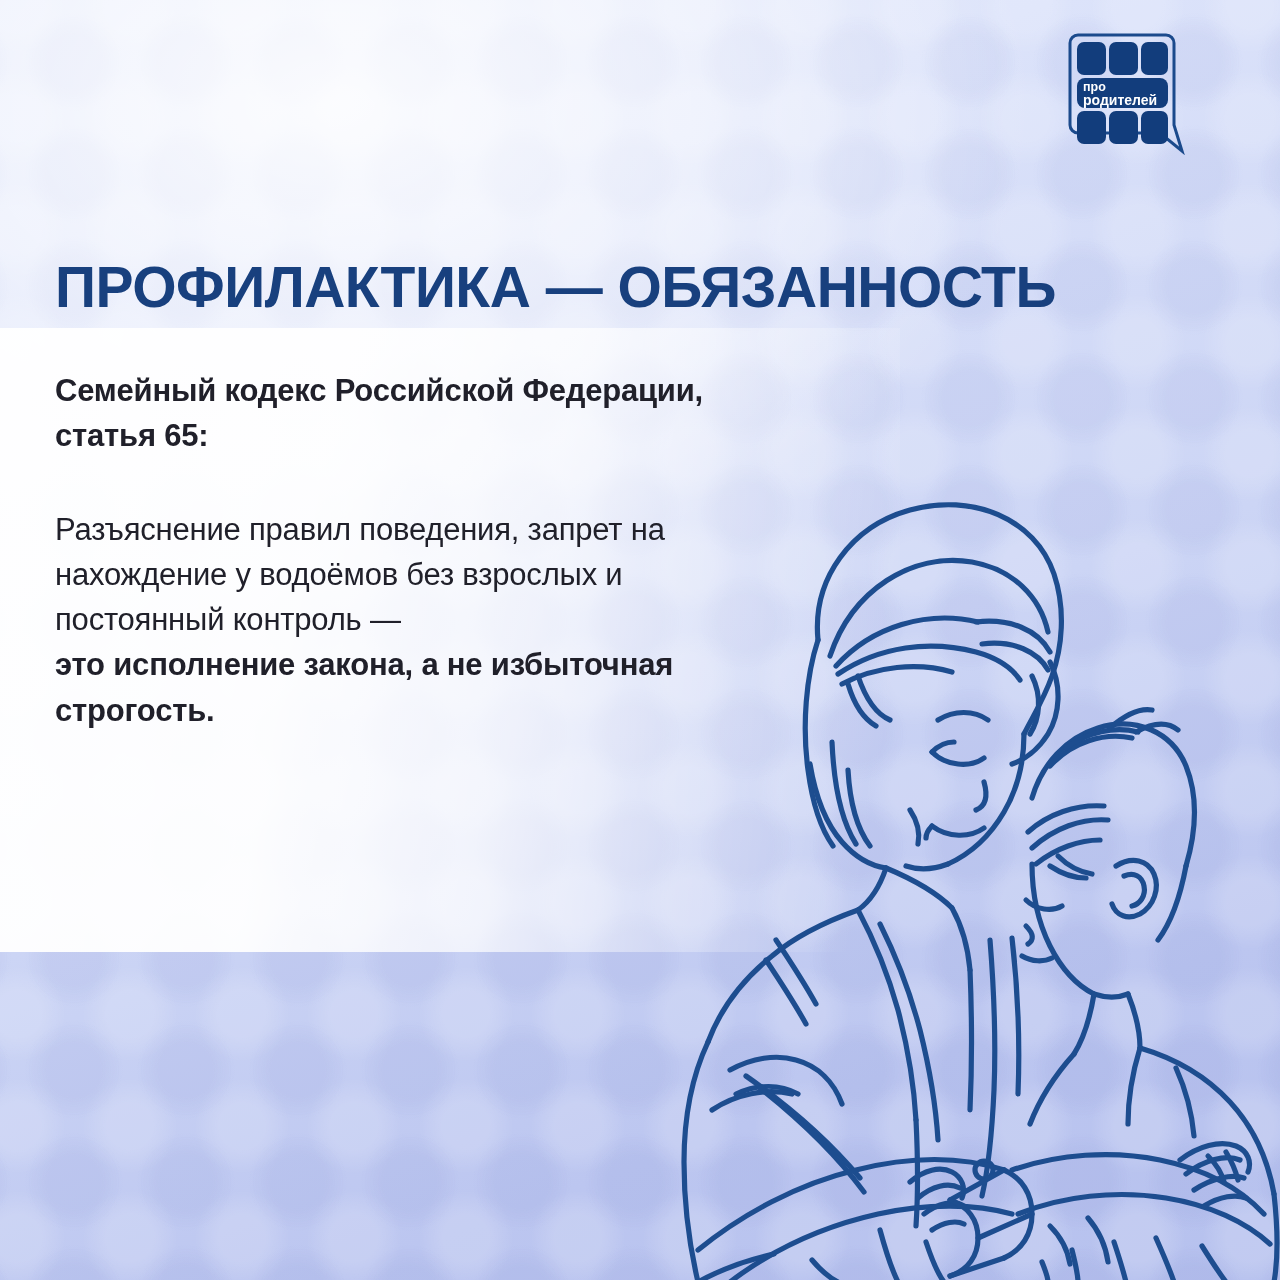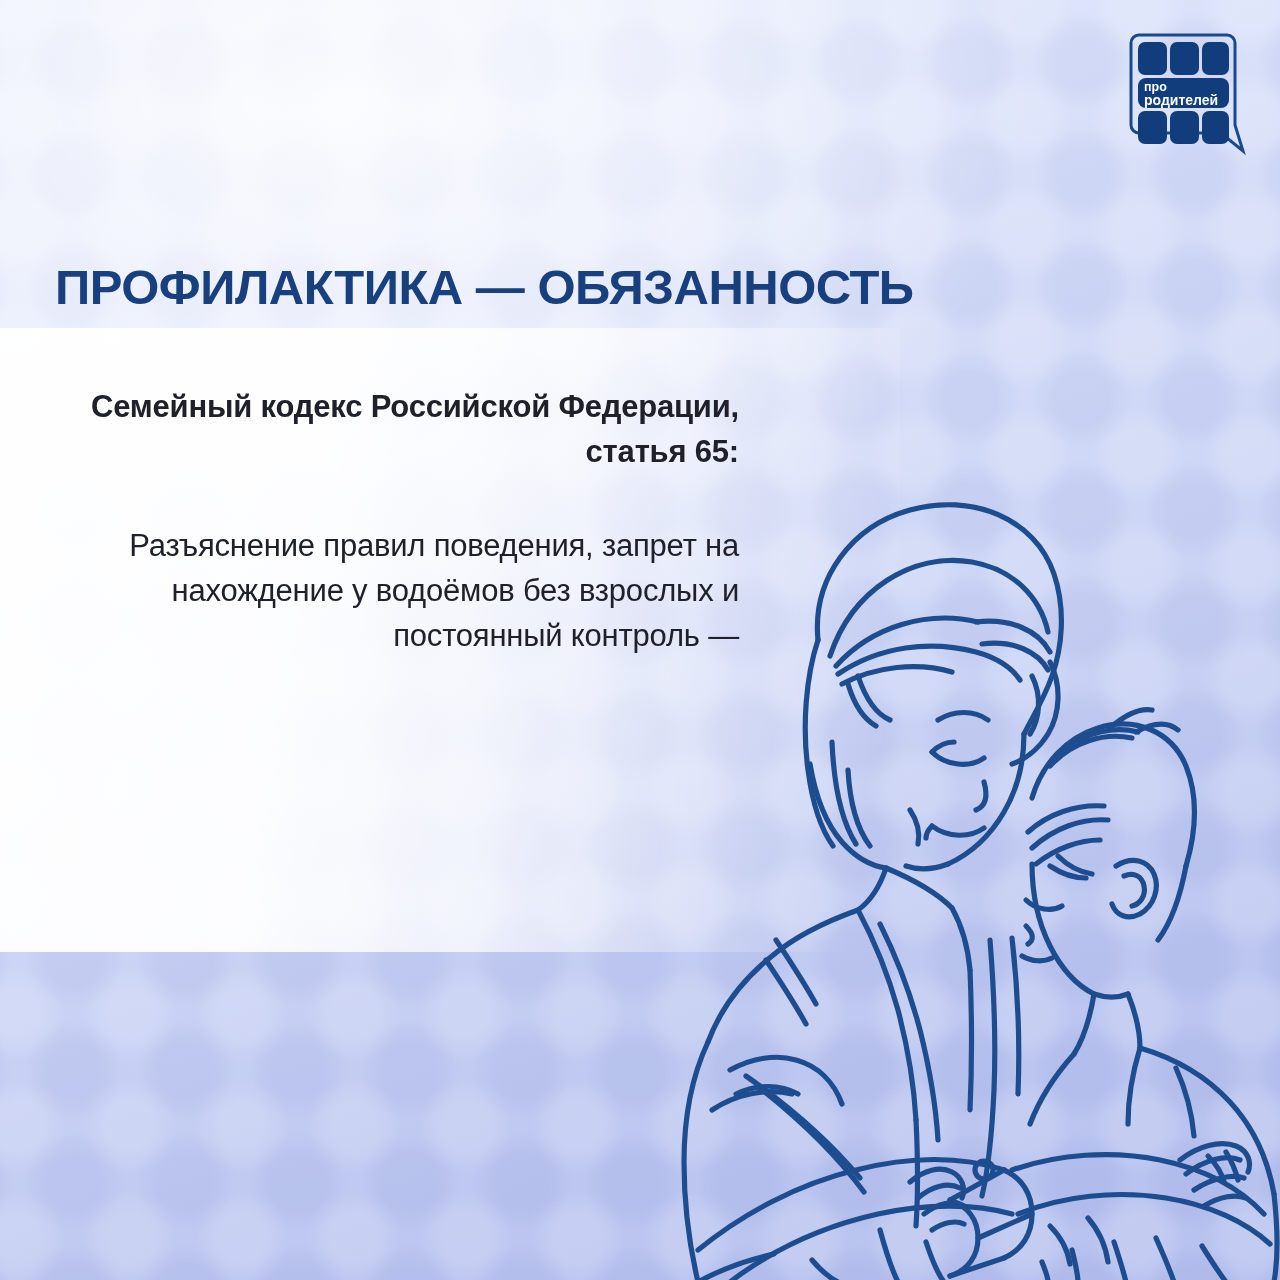--- a/index.html
+++ b/index.html
@@ -33,32 +33,32 @@
   }
   
   #bg-wash{
     position:absolute;inset:0;
     background:radial-gradient(ellipse 900px 620px at 26% 8%, rgba(255,255,255,.88) 0%, rgba(255,255,255,.45) 45%, rgba(255,255,255,0) 78%);
     pointer-events:none;
   }
 
   
   #logo{
-    position:absolute;left:1129px;top:33px;width:118px;height:122px;
+    position:absolute;left:1068px;top:33px;width:118px;height:122px;
   }
   .logo-svg{display:block;width:118px;height:122px;}
 
   
   #title-wrap{
     position:absolute;left:0;top:246px;width:1280px;height:82px;
     display:flex;align-items:center;
   }
   #page-title{
     margin:0 0 0 55px;
-    font-size:49px;line-height:1;
+    font-size:57px;line-height:1;
     font-weight:700;
     letter-spacing:-.5px;
     color:#18407e;
     font-family:"Liberation Sans","DejaVu Sans",sans-serif;
     white-space:nowrap;
   }
 
   
   #panel{
     position:absolute;left:0;top:328px;width:900px;height:624px;
@@ -66,27 +66,26 @@
         rgba(255,255,255,.97) 0%,
         rgba(255,255,255,.95) 34%,
         rgba(255,255,255,.72) 58%,
         rgba(255,255,255,.34) 76%,
         rgba(255,255,255,0) 95%);
   }
   #panel-inner{
     position:absolute;left:55px;top:40px;width:700px;
   }
   .para{
-    margin:16px;
+    margin:0;
     color:#20202a;
     font-size:31px;
     line-height:1.46;
     font-weight:400;
     letter-spacing:-.2px;
-    text-align:right;
   }
   .para b{font-weight:700;}
   #para2{margin-top:48px;}
 
   
   #illustration{
     position:absolute;left:580px;top:470px;width:700px;height:815px;
     pointer-events:none;
   }
   #illustration svg{display:block;width:100%;height:100%;}
@@ -122,21 +121,21 @@
 
   <div id="title-wrap">
     <h1 id="page-title">ПРОФИЛАКТИКА — ОБЯЗАННОСТЬ</h1>
   </div>
 
   <div id="panel">
     <div id="panel-inner">
 
       <p class="para" id="para1"><b>Семейный кодекс Российской Федерации, статья 65:</b><br></p>
 
-      <p class="para" id="para2"><span>Разъяснение правил поведения, запрет на нахождение у водоёмов без взрослых и постоянный контроль —</span><br></p>
+      <p class="para" id="para2"><span>Разъяснение правил поведения, запрет на нахождение у водоёмов без взрослых и постоянный контроль —</span><br><b>это исполнение закона, а не избыточная строгость.</b></p>
 
     </div>
   </div>
 
   <div id="illustration">
     <svg viewBox="0 0 700 815" xmlns="http://www.w3.org/2000/svg">
       <g fill="none" stroke="#1d4d8f" stroke-width="5.2" stroke-linecap="round" stroke-linejoin="round">
 
         <path d="M238 170 C232 108 272 56 330 40 C392 23 455 48 474 104
                  C486 140 482 178 472 206

